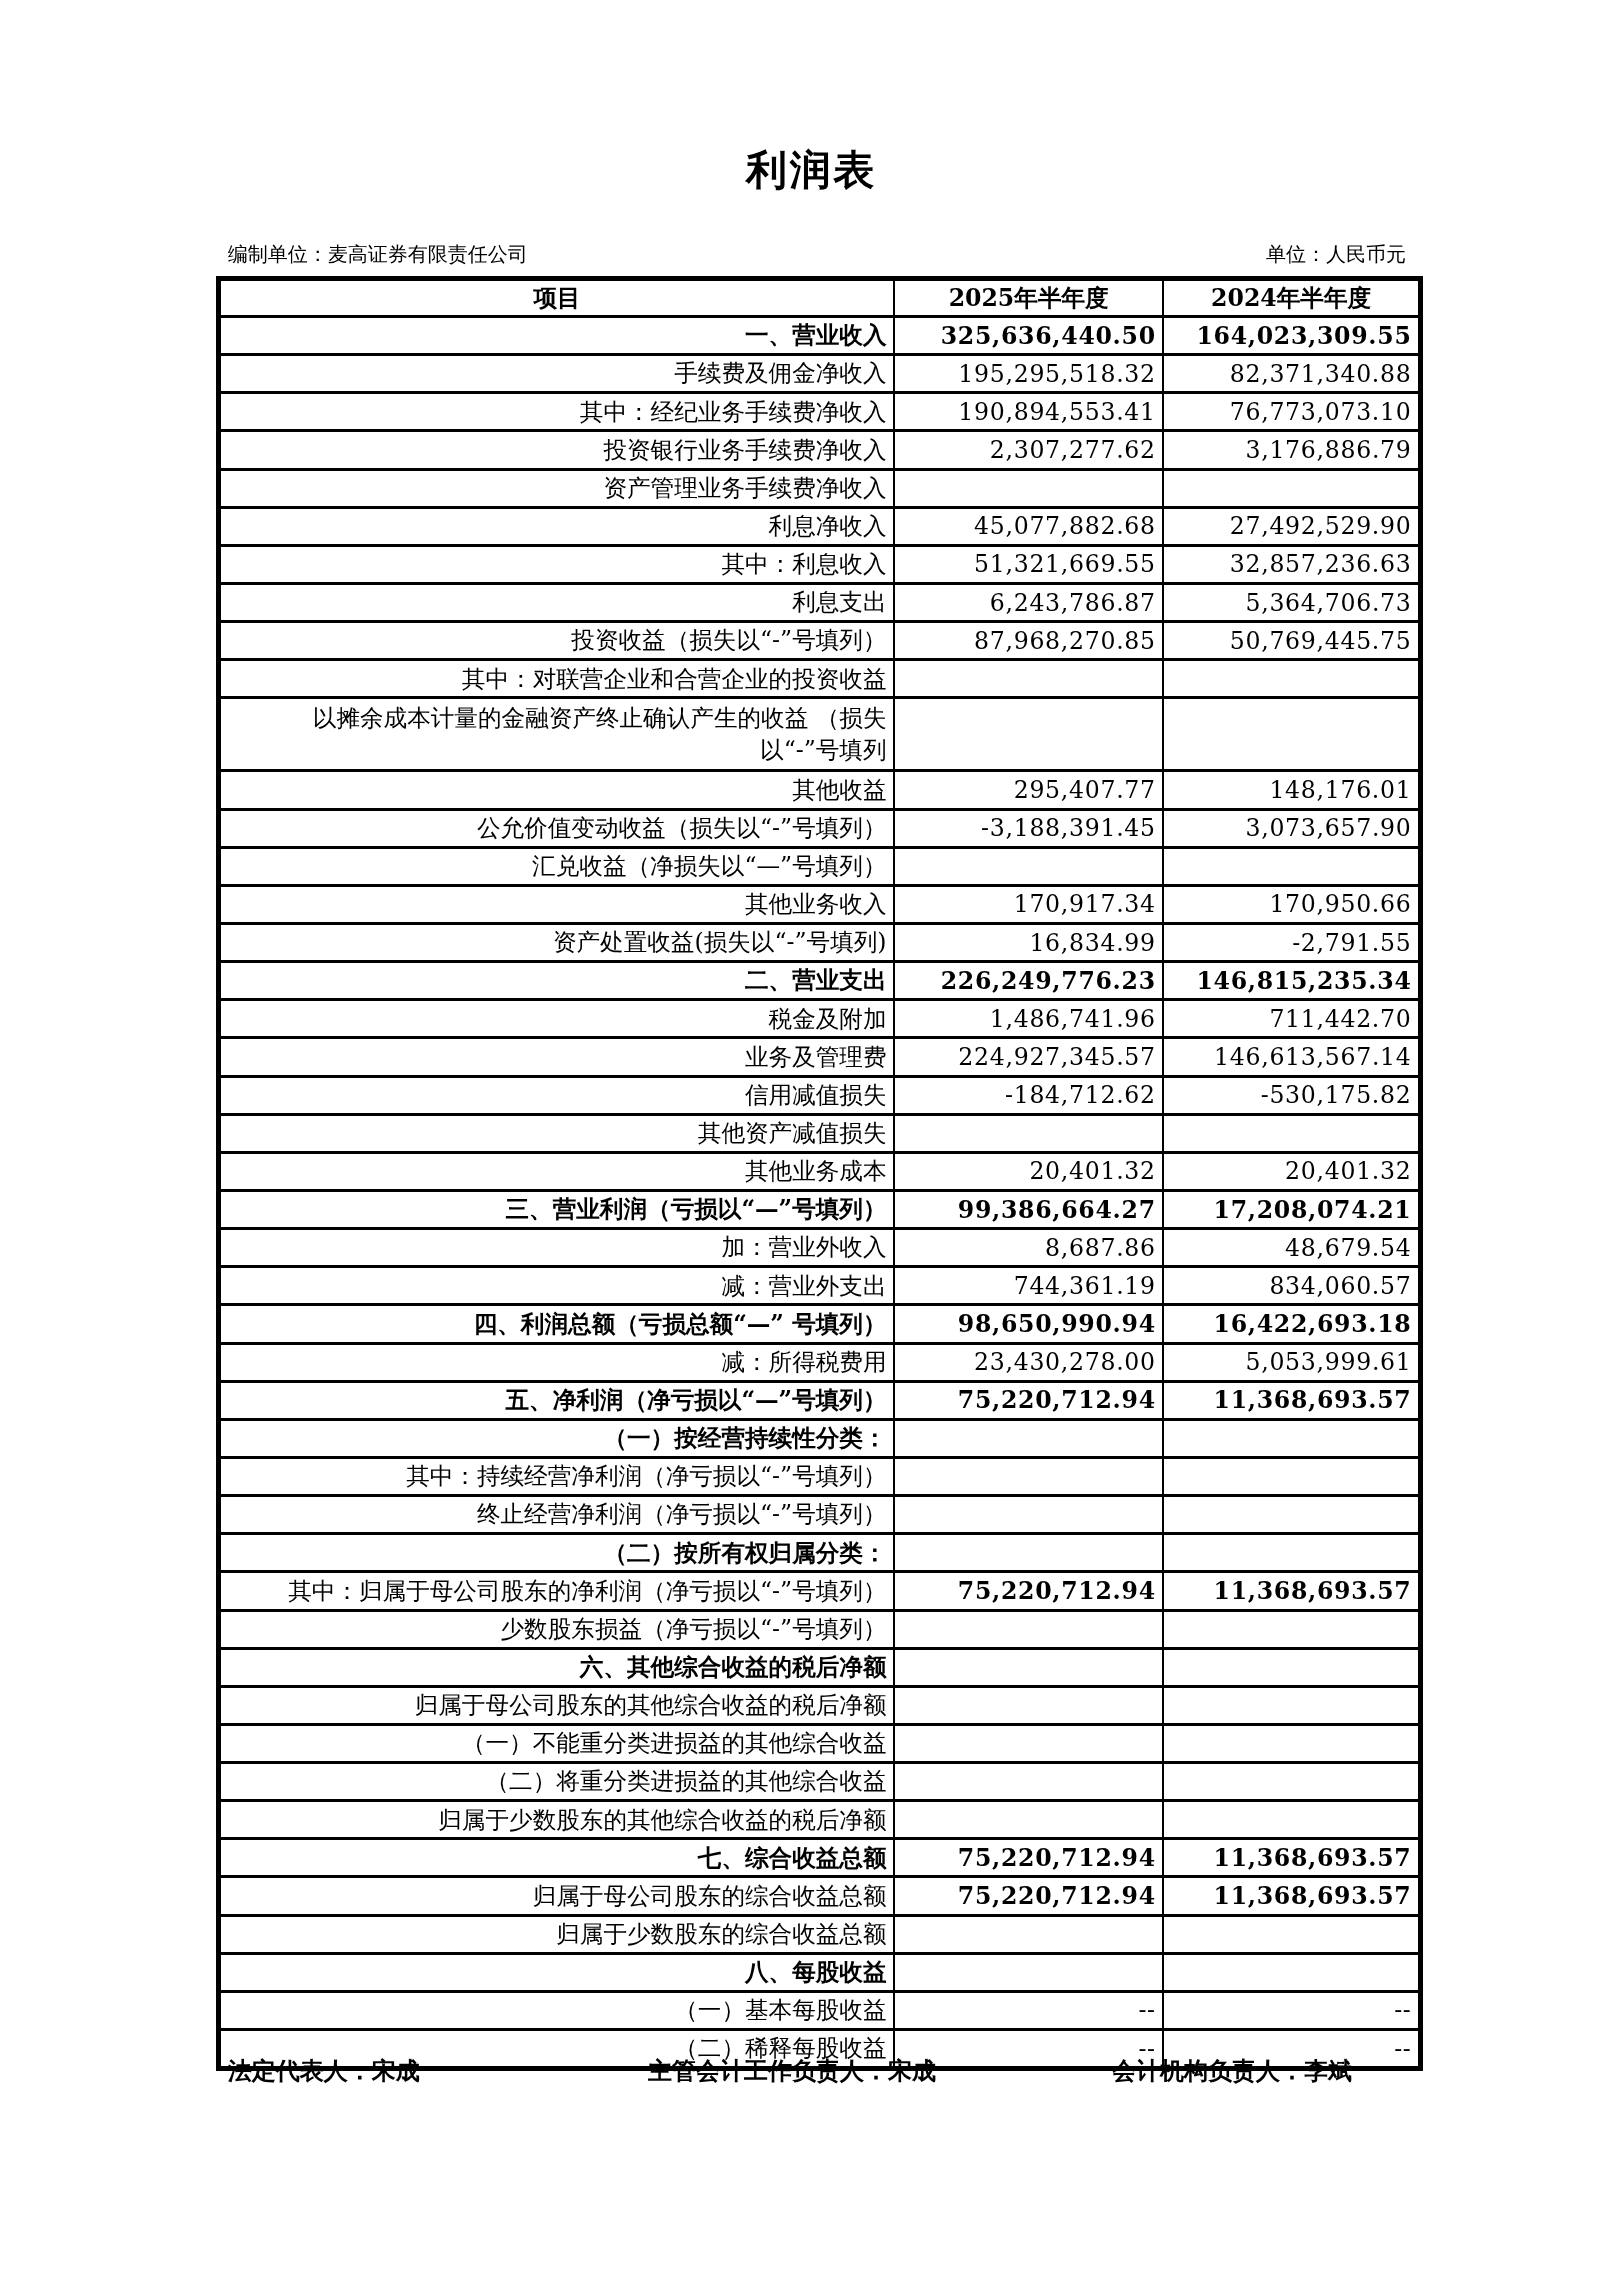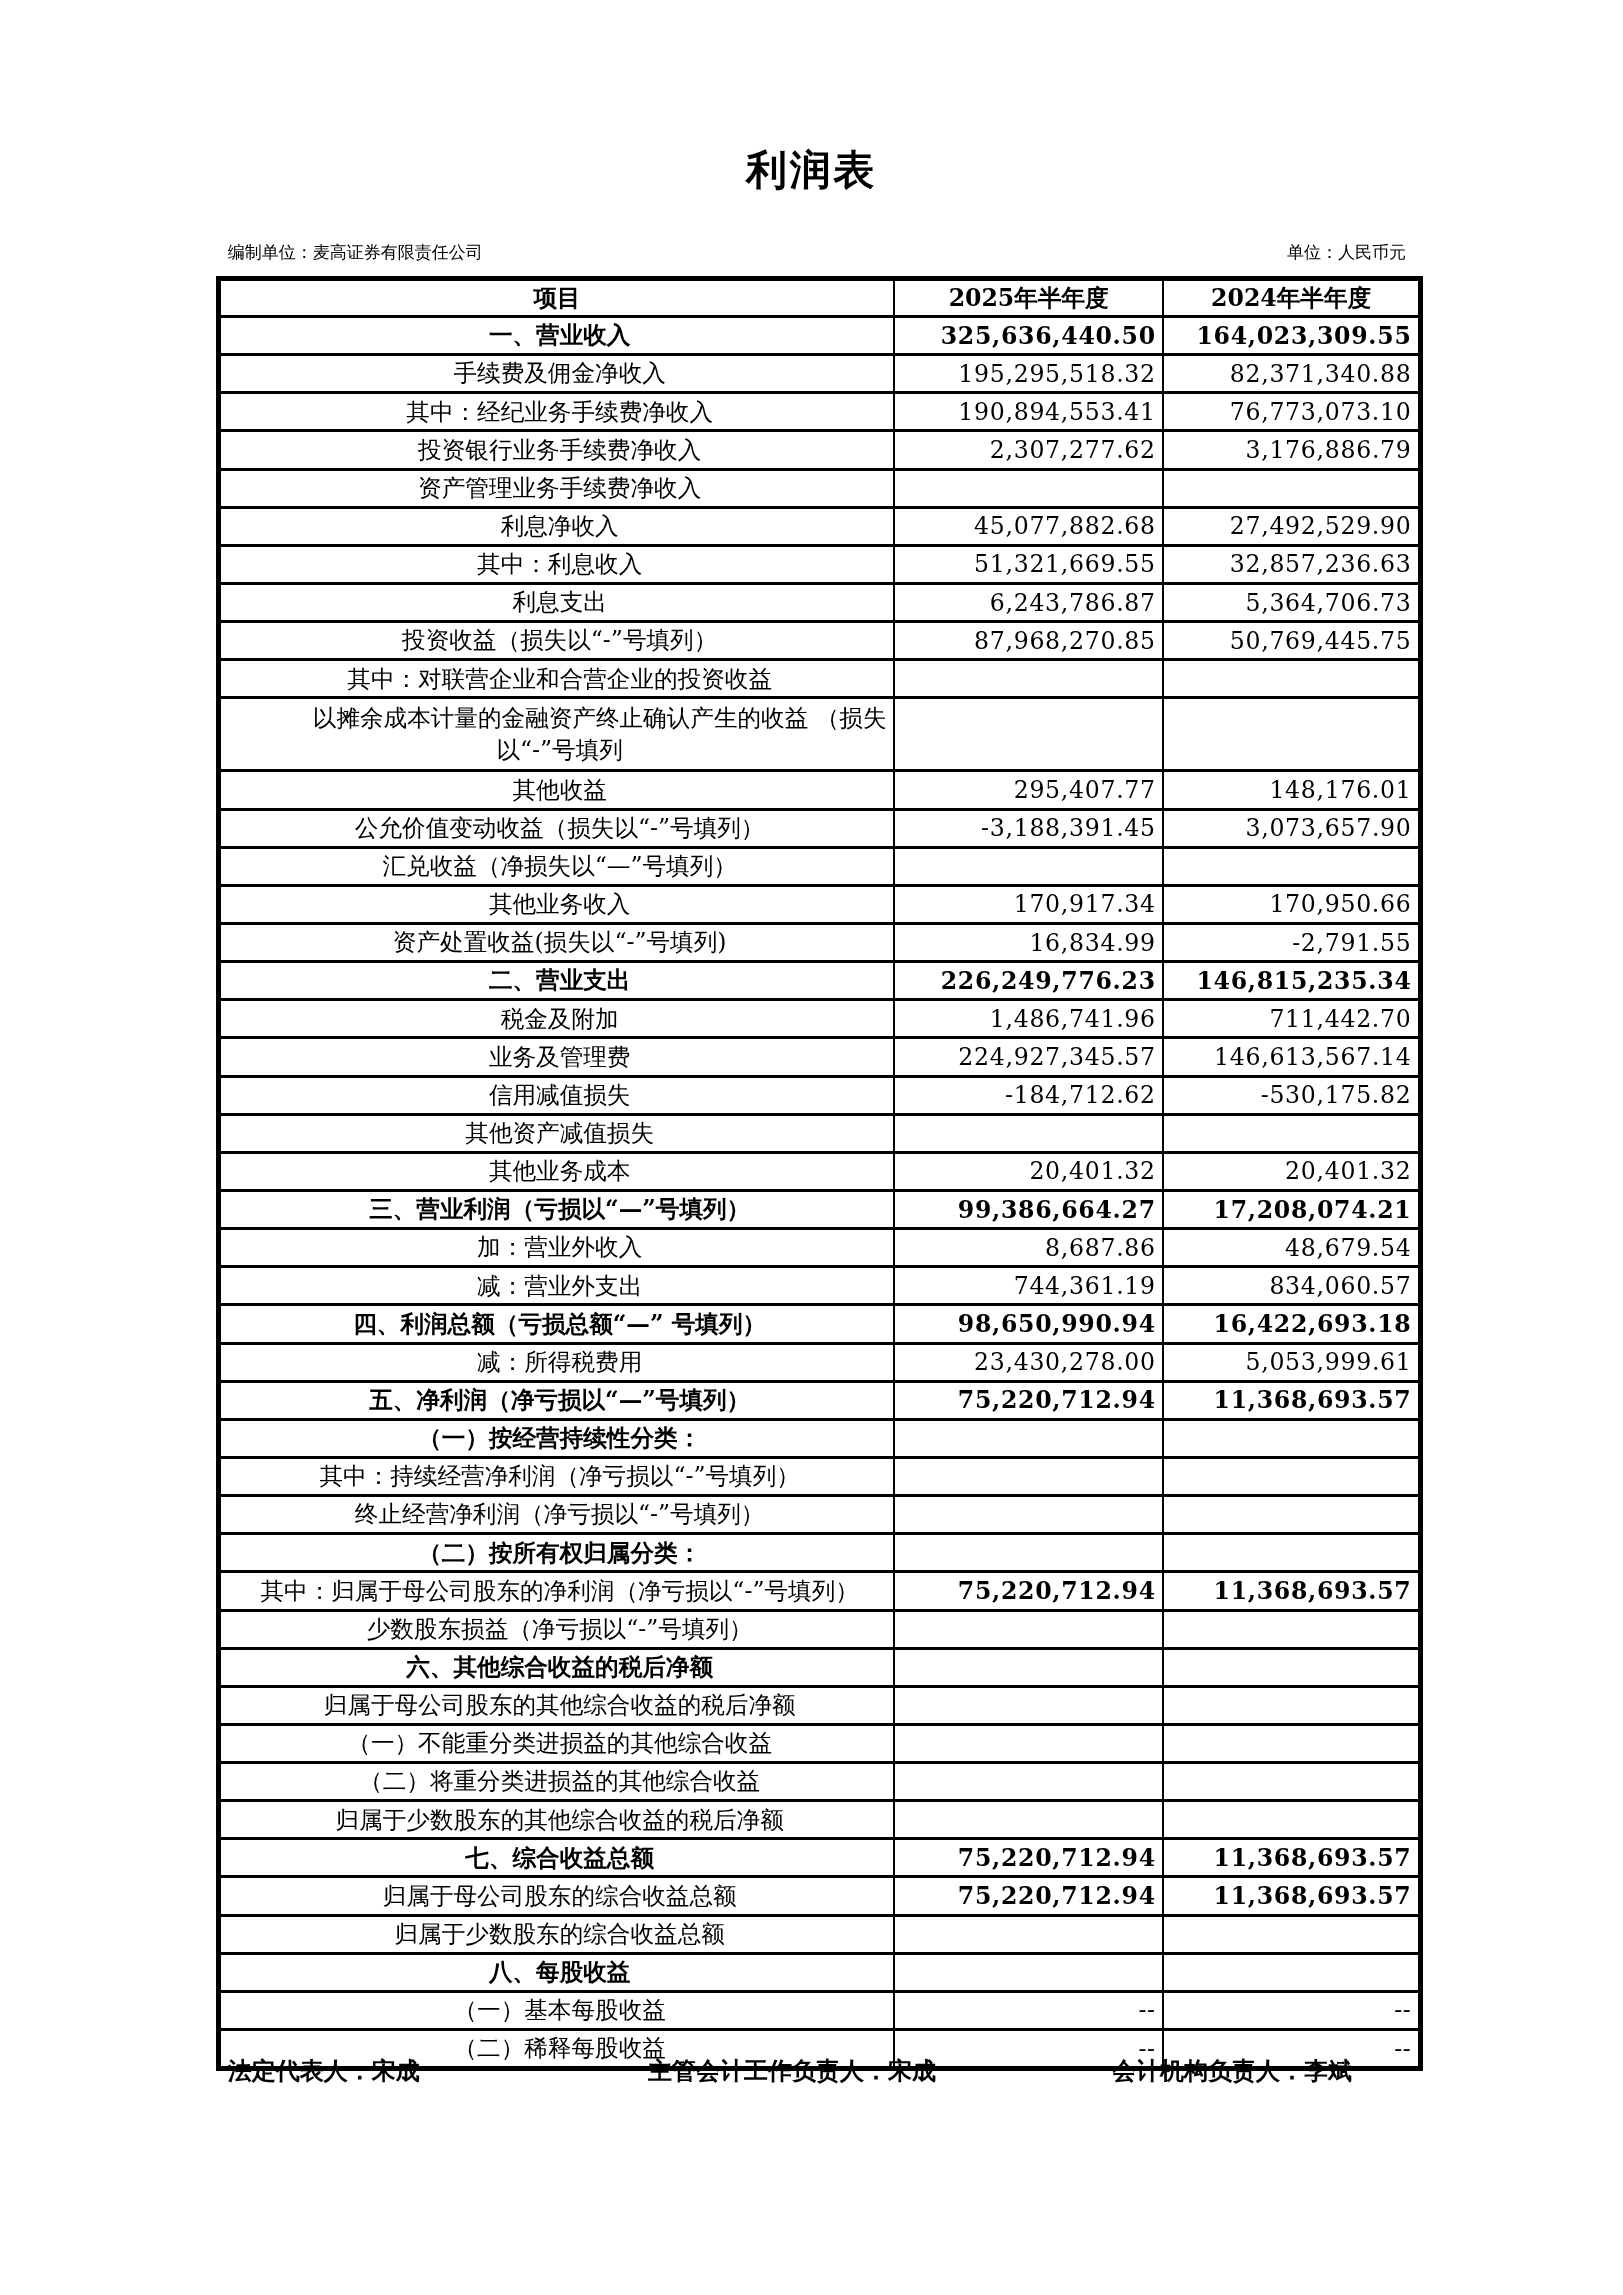--- a/index.html
+++ b/index.html
@@ -25,21 +25,21 @@
   }
   .meta {
     position:absolute;
     top:242px;
     left:216px;
     width:1207px;
     box-sizing:border-box;
     padding:0 17px 0 11.8px;
     display:flex;
     justify-content:space-between;
-    font-size:17px;
+    font-size:20px;
     line-height:1.2;
   }
   table.stmt {
     position:absolute;
     top:276px;
     left:216px;
     width:1207px;
     border-collapse:collapse;
     table-layout:fixed;
     font-size:23.6px;
@@ -56,21 +56,21 @@
   table.stmt th {
     height:38px;
     font-weight:bold;
     text-align:center;
     border-bottom-width:3.9px;
     padding:0;
   }
   table.stmt td { height:37px; }
   tr.tall td { height:73px; }
   td.label {
-    text-align:center;
+    text-align:right;
     padding:1.3px 6.5px 1.3px 11.8px;
     line-height:1.38;
     margin-top:48px;
   }
   td.num {
     text-align:right;
     padding:1.3px 6.5px 1.3px 2.6px;
     letter-spacing:0.7px;
     font-variant-numeric:tabular-nums;
   }

